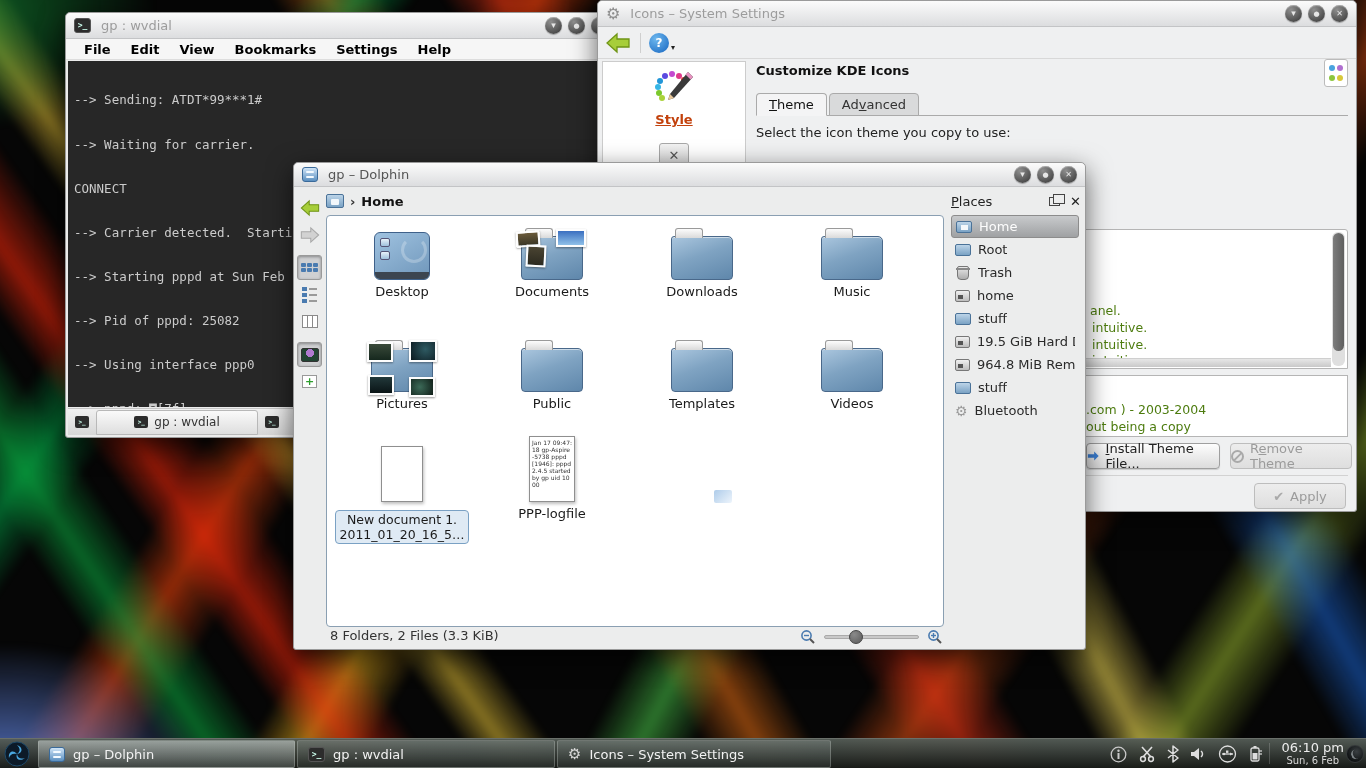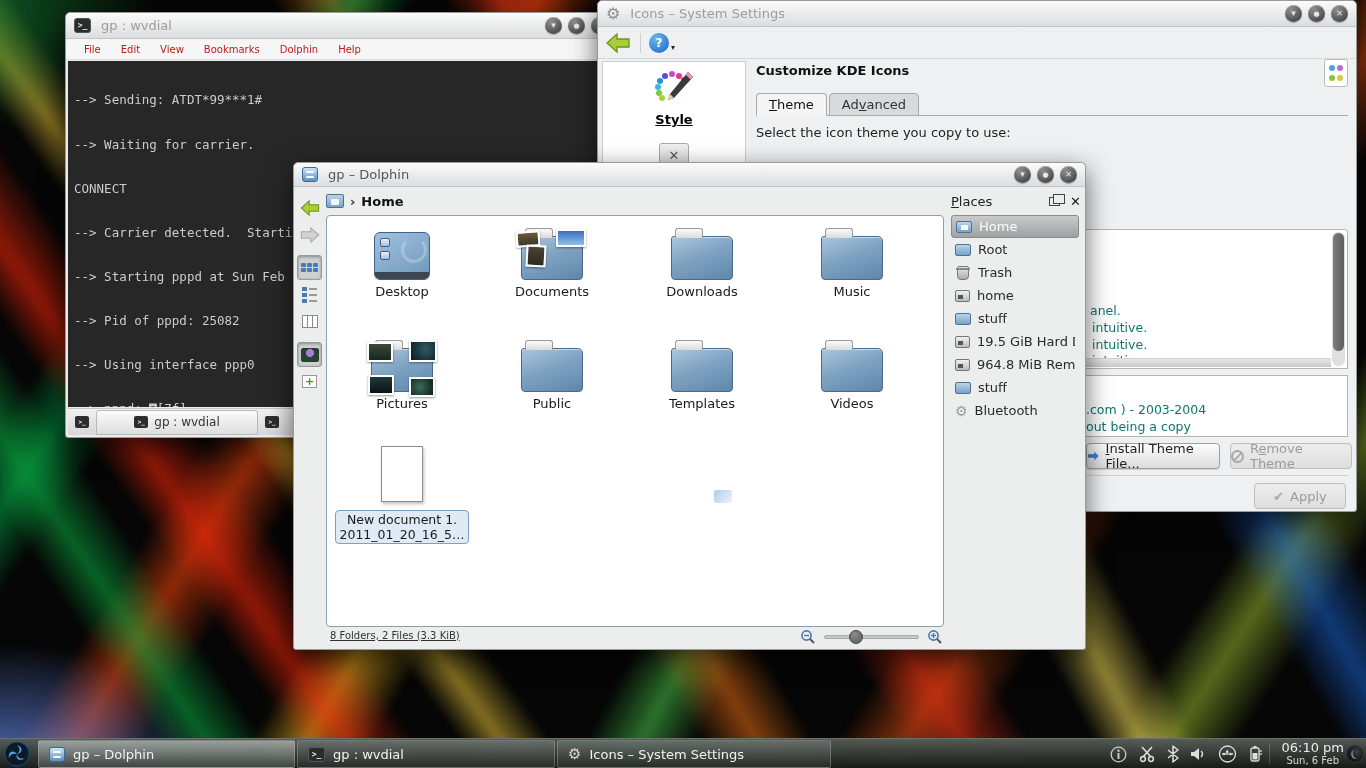--- a/index.html
+++ b/index.html
@@ -45,21 +45,21 @@
   .winbtn.cls::after{content:"✕"; font-size:8px;}
 
   
   #term { left:65px; top:12px; width:552px; height:426px; z-index:10; background:#ececec; }
   .term-appicon { width:17px; height:15px; background:#2c2c2c; border:1px solid #555;
     border-radius:3px; color:#cfe; font:bold 8px/13px "DejaVu Sans Mono",monospace;
     text-align:center; }
   .term-appicon::after{content:">_";}
   .term-menubar { height:21px; background:#f6f6f6; border-bottom:1px solid #ddd;
     display:flex; align-items:center; padding-left:8px; }
-  .term-menubar span { font-size:10px; color:#b91c1c; padding:0 10px; }
+  .term-menubar span { font-size:13px; color:#000000; padding:0 10px;font-weight:bold; }
   .term-screen { position:absolute; left:2px; right:2px; top:48px; bottom:30px;
     background:#272727; color:#cbcbcb; font:12.5px/14.7px "DejaVu Sans Mono",monospace;
     padding:3px 6px; white-space:pre; overflow:hidden; }
   .term-tabbar { position:absolute; left:2px; right:2px; bottom:2px; height:27px;
     background:linear-gradient(#f0f0f0,#d7d7d7); border-top:1px solid #c6c6c6;
     display:flex; align-items:center; }
   .ttab-btn { width:26px; height:23px; margin:0 1px; display:flex; align-items:center;
     justify-content:center; }
   .ttab { width:162px; height:25px; background:linear-gradient(#fafafa,#dedede);
     border:1px solid #b8b8b8; border-radius:3px 3px 0 0; display:flex;
@@ -76,21 +76,21 @@
   .tool-sep { width:1px; height:20px; background:#cfcfcf; margin:0 8px; }
   .help-btn { width:20px; height:20px; border-radius:50%;
     background:radial-gradient(circle at 35% 30%, #6db7ee, #1565c0);
     color:#fff; font:bold 12px/20px "DejaVu Sans"; text-align:center; }
   .help-btn::after{content:"?";}
   .help-caret { font-size:8px; color:#222; margin-left:2px; margin-top:10px; }
   .help-caret::after{content:"▾";}
   .ss-sidebar { position:absolute; left:4px; top:60px; width:144px; height:446px;
     background:#fff; border:1px solid #ccc; }
   .ss-side-item { margin-top:6px; text-align:center; }
-  .ss-side-label { font-weight:bold; font-size:13px; color:#000000; margin-top:2px;text-decoration:underline; }
+  .ss-side-label { font-weight:bold; font-size:13px; color:#c2410c; margin-top:2px;text-decoration:underline; }
   .hw-icon { width:30px; height:26px; margin:16px auto 0;
     background:linear-gradient(#f2f2f2,#cfcfcf); border:1px solid #a8a8a8;
     border-radius:3px; color:#555; font-weight:bold; font-size:13px; line-height:24px;
     text-align:center; }
   .hw-icon::after{content:"✕";}
   .ss-heading { position:absolute; left:158px; top:62px; font-size:13px;
     font-weight:bold; color:#111; }
   .preview-box { position:absolute; right:8px; top:58px; width:24px; height:28px;
     background:#fff; border:1px solid #bbb; border-radius:3px; display:grid;
     grid-template-columns:1fr 1fr; place-items:center; padding:3px; }
@@ -98,21 +98,21 @@
   .tabs { position:absolute; left:158px; top:92px; right:8px; height:23px;
     border-bottom:1px solid #aaa; display:flex; align-items:flex-start; }
   .tab { font-size:13px; padding:3px 12px 3px; border:1px solid #aaa;
     border-radius:4px 4px 0 0; margin-right:2px; }
   .tab.active { background:#f4f4f5; border-bottom:1px solid #f4f4f5; color:#111; }
   .tab.inactive { background:#d9dadb; color:#333; }
   .accel { text-decoration:underline; }
   .ss-prompt { position:absolute; left:158px; top:124px; font-size:13px; color:#222; }
   .ss-list { position:absolute; left:158px; right:8px; top:228px; height:140px;
     background:#fff; border:1px solid #b5b5b5; border-radius:3px 3px 0 0; overflow:hidden; }
-  .ss-frag { position:absolute; font-size:12.5px; color:#0f766e; }
+  .ss-frag { position:absolute; font-size:12.5px; color:#4d7c0f; }
   .ss-hscroll { position:absolute; left:1px; right:16px; bottom:1px; height:9px;
     background:linear-gradient(#e7e7e7,#c9c9c9); border-top:1px solid #cfcfcf; }
   .ss-vscroll { position:absolute; right:2px; top:2px; bottom:2px; width:13px;
     background:#dfdfdf; border-radius:6px; }
   .ss-vthumb { position:absolute; left:1px; right:1px; top:1px; height:118px;
     background:linear-gradient(90deg,#7d7d7d,#5f5f5f); border-radius:6px; }
   .ss-desc { position:absolute; left:158px; right:8px; top:374px; height:62px;
     background:#fff; border:1px solid #b5b5b5; overflow:hidden; }
   .btn { display:flex; align-items:center; justify-content:center; gap:6px;
     font-size:13px; color:#222; height:26px; border:1px solid #9f9f9f; border-radius:4px;
@@ -218,21 +218,21 @@
   .pl-trash::before { content:""; position:absolute; left:-2px; top:1px; right:-2px;
     height:2px; background:#888; }
   .pl-drive { width:15px; height:12px; background:linear-gradient(#f0f0f0,#bdbdbd);
     border:1px solid #777; border-radius:2px; position:relative; flex:0 0 auto; }
   .pl-drive::after { content:""; position:absolute; left:2px; bottom:2px; width:5px;
     height:4px; background:#555; }
   .pl-gear { font-size:14px; color:#9a9a9a; flex:0 0 auto; }
   .pl-gear::after{content:"⚙";}
   .pl-label { white-space:nowrap; overflow:hidden; }
   .statusbar { position:absolute; left:32px; right:20px; bottom:2px; height:24px;
-    display:flex; align-items:center; font-size:10px; color:#333;text-decoration:underline; }
+    display:flex; align-items:center; font-size:13px; color:#333; }
   .zoomctl { position:absolute; right:142px; bottom:4px; display:flex;
     align-items:center; gap:8px; }
   .slider-track { width:95px; height:4px; background:#c9c9c9; border-radius:2px;
     border:1px solid #aaa; position:relative; }
   .slider-handle { position:absolute; left:24px; top:-6px; width:14px; height:14px;
     border-radius:50%; background:radial-gradient(circle at 35% 30%, #8a8a8a,#5a5a5a);
     border:1px solid #444; }
 
   
   #taskbar { position:absolute; left:0; right:0; bottom:0; height:30px; z-index:40;
@@ -276,21 +276,21 @@
       <span class="winbtn min"></span>
       <span class="winbtn max"></span>
       <span class="winbtn cls"></span>
     </span>
   </div>
   <div class="term-menubar">
     <span>File</span>
     <span>Edit</span>
     <span>View</span>
     <span>Bookmarks</span>
-    <span>Dolphin</span>
+    <span>Settings</span>
     <span>Help</span>
   </div>
   <div class="term-screen">
     <div>--&gt; Sending: ATDT*99***1#</div>
     <div>--&gt; Waiting for carrier.</div>
     <div>CONNECT</div>
     <div>--&gt; Carrier detected.  Starting PPP immediately.</div>
     <div>--&gt; Starting pppd at Sun Feb  6 18:08:22 2011</div>
     <div>--&gt; Pid of pppd: 25082</div>
     <div>--&gt; Using interface ppp0</div>
@@ -548,20 +548,28 @@
       <div class="ficon" style="height:66px">
           <div class="page blank"></div>
         </div>
       <div style="margin-top:8px">
         <span class="sel-label">
           <div>New document 1.</div>
           <div>2011_01_20_16_5…</div>
         </span>
       </div>
     </div>
+    <div class="fcell" style="left:155px;top:220px">
+      <div class="ficon" style="height:66px">
+        <div class="page texty">
+          <span>Jan 17 09:47:18 gp-Aspire-5738 pppd[1946]: pppd 2.4.5 started by gp uid 1000</span>
+        </div>
+      </div>
+      <div class="flabel">PPP-logfile</div>
+    </div>
   </div>
 
   <div class="places-panel">
     <div class="place-row selected" style="top:0">
       <span class="pl-folder house"></span>
       <span class="pl-label">Home</span>
       </div>
     <div class="place-row" style="top:23px">
       <span class="pl-folder"></span>
       <span class="pl-label">Root</span>

